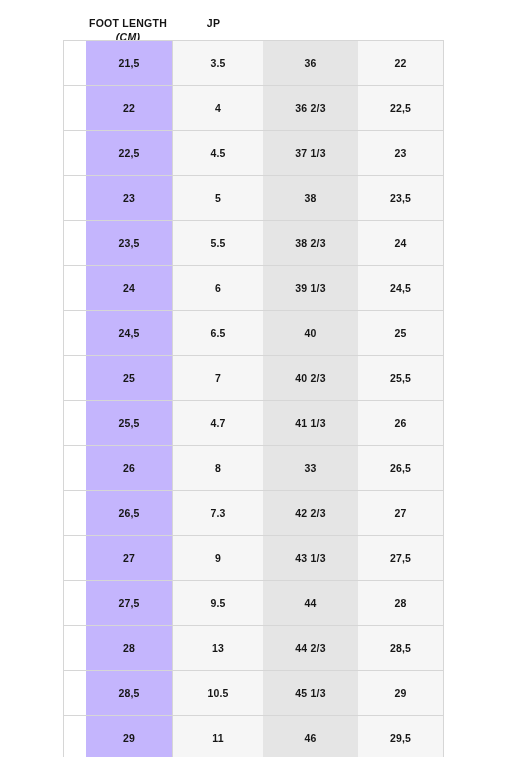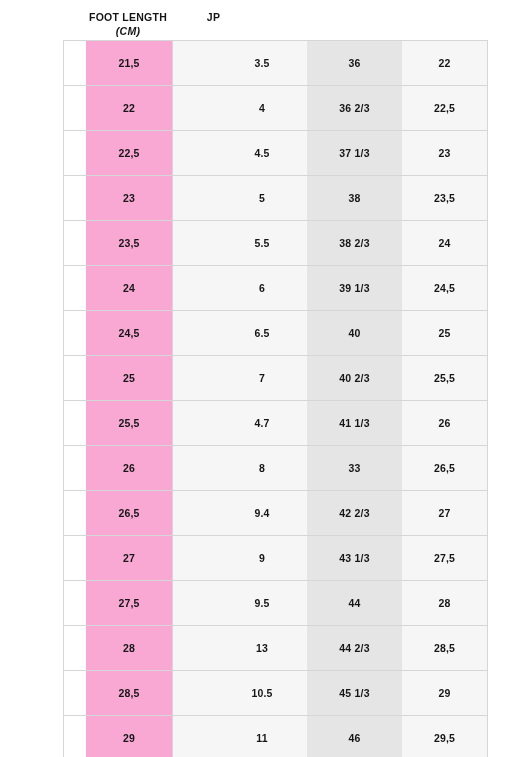--- a/index.html
+++ b/index.html
@@ -34,21 +34,21 @@
     display: flex;
     align-items: flex-start;
   }
   .hd {
     font-size: 10.5px;
     font-weight: 700;
     letter-spacing: 0.25px;
     text-align: center;
     color: #141414;
     line-height: 14px;
-    padding-top: 10px;
+    padding-top: 16px;
     box-sizing: border-box;
   }
   .hd-spacer { width: 22px; flex: 0 0 22px; }
   .hd-cm   { width: 86px; flex: 0 0 86px; }
   .hd-uk   { width: 90px; flex: 0 0 90px; }
   .hd-eur  { width: 95px; flex: 0 0 95px; }
   .hd-jp   { width: 85px; flex: 0 0 85px; }
 
   .hd-cm .line1 { display: block; }
   .hd-cm .line2 { display: block; font-style: italic; }
@@ -74,23 +74,23 @@
     font-size: 10.5px;
     font-weight: 700;
     color: #161616;
     text-align: center;
     vertical-align: middle;
     padding: 0;
     letter-spacing: 0.2px;
   }
   
   td.c-gutter { width: 22px; background: #ffffff; }
-  td.c-cm     { width: 86px; background: #f9a8d4;
+  td.c-cm     { width: 86px; background: #c4b5fd;
                 border-right: 1px solid #d6d6d6; }
-  td.c-uk     { width: 90px; background: #f6f6f6; padding-left: 44px; }
+  td.c-uk     { width: 90px; background: #f6f6f6; }
   td.c-eur    { width: 95px; background: #e5e5e5; }
   td.c-jp     { width: 85px; background: #f6f6f6; }
 </style>
 </head>
 <body>
 
 <div id="page">
 
   <div class="header-row">
     <div class="hd hd-spacer"></div>
@@ -169,21 +169,21 @@
         <tr>
           <td class="c-gutter"></td>
           <td class="c-cm">26</td>
           <td class="c-uk">8</td>
           <td class="c-eur">33</td>
           <td class="c-jp">26,5</td>
         </tr>
         <tr>
           <td class="c-gutter"></td>
           <td class="c-cm">26,5</td>
-          <td class="c-uk">9.4</td>
+          <td class="c-uk">7.3</td>
           <td class="c-eur">42 2/3</td>
           <td class="c-jp">27</td>
         </tr>
         <tr>
           <td class="c-gutter"></td>
           <td class="c-cm">27</td>
           <td class="c-uk">9</td>
           <td class="c-eur">43 1/3</td>
           <td class="c-jp">27,5</td>
         </tr>

